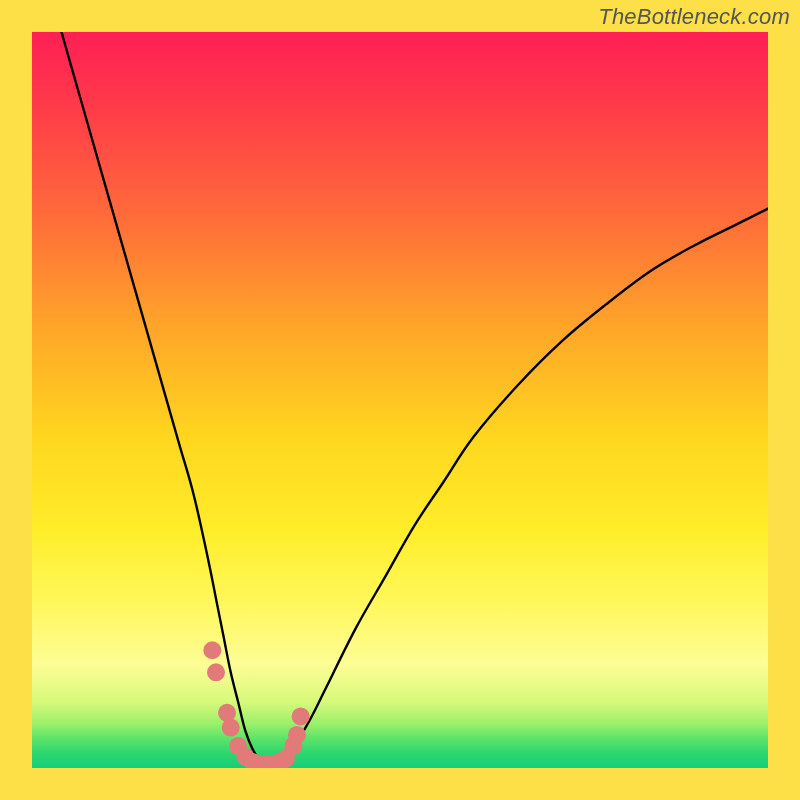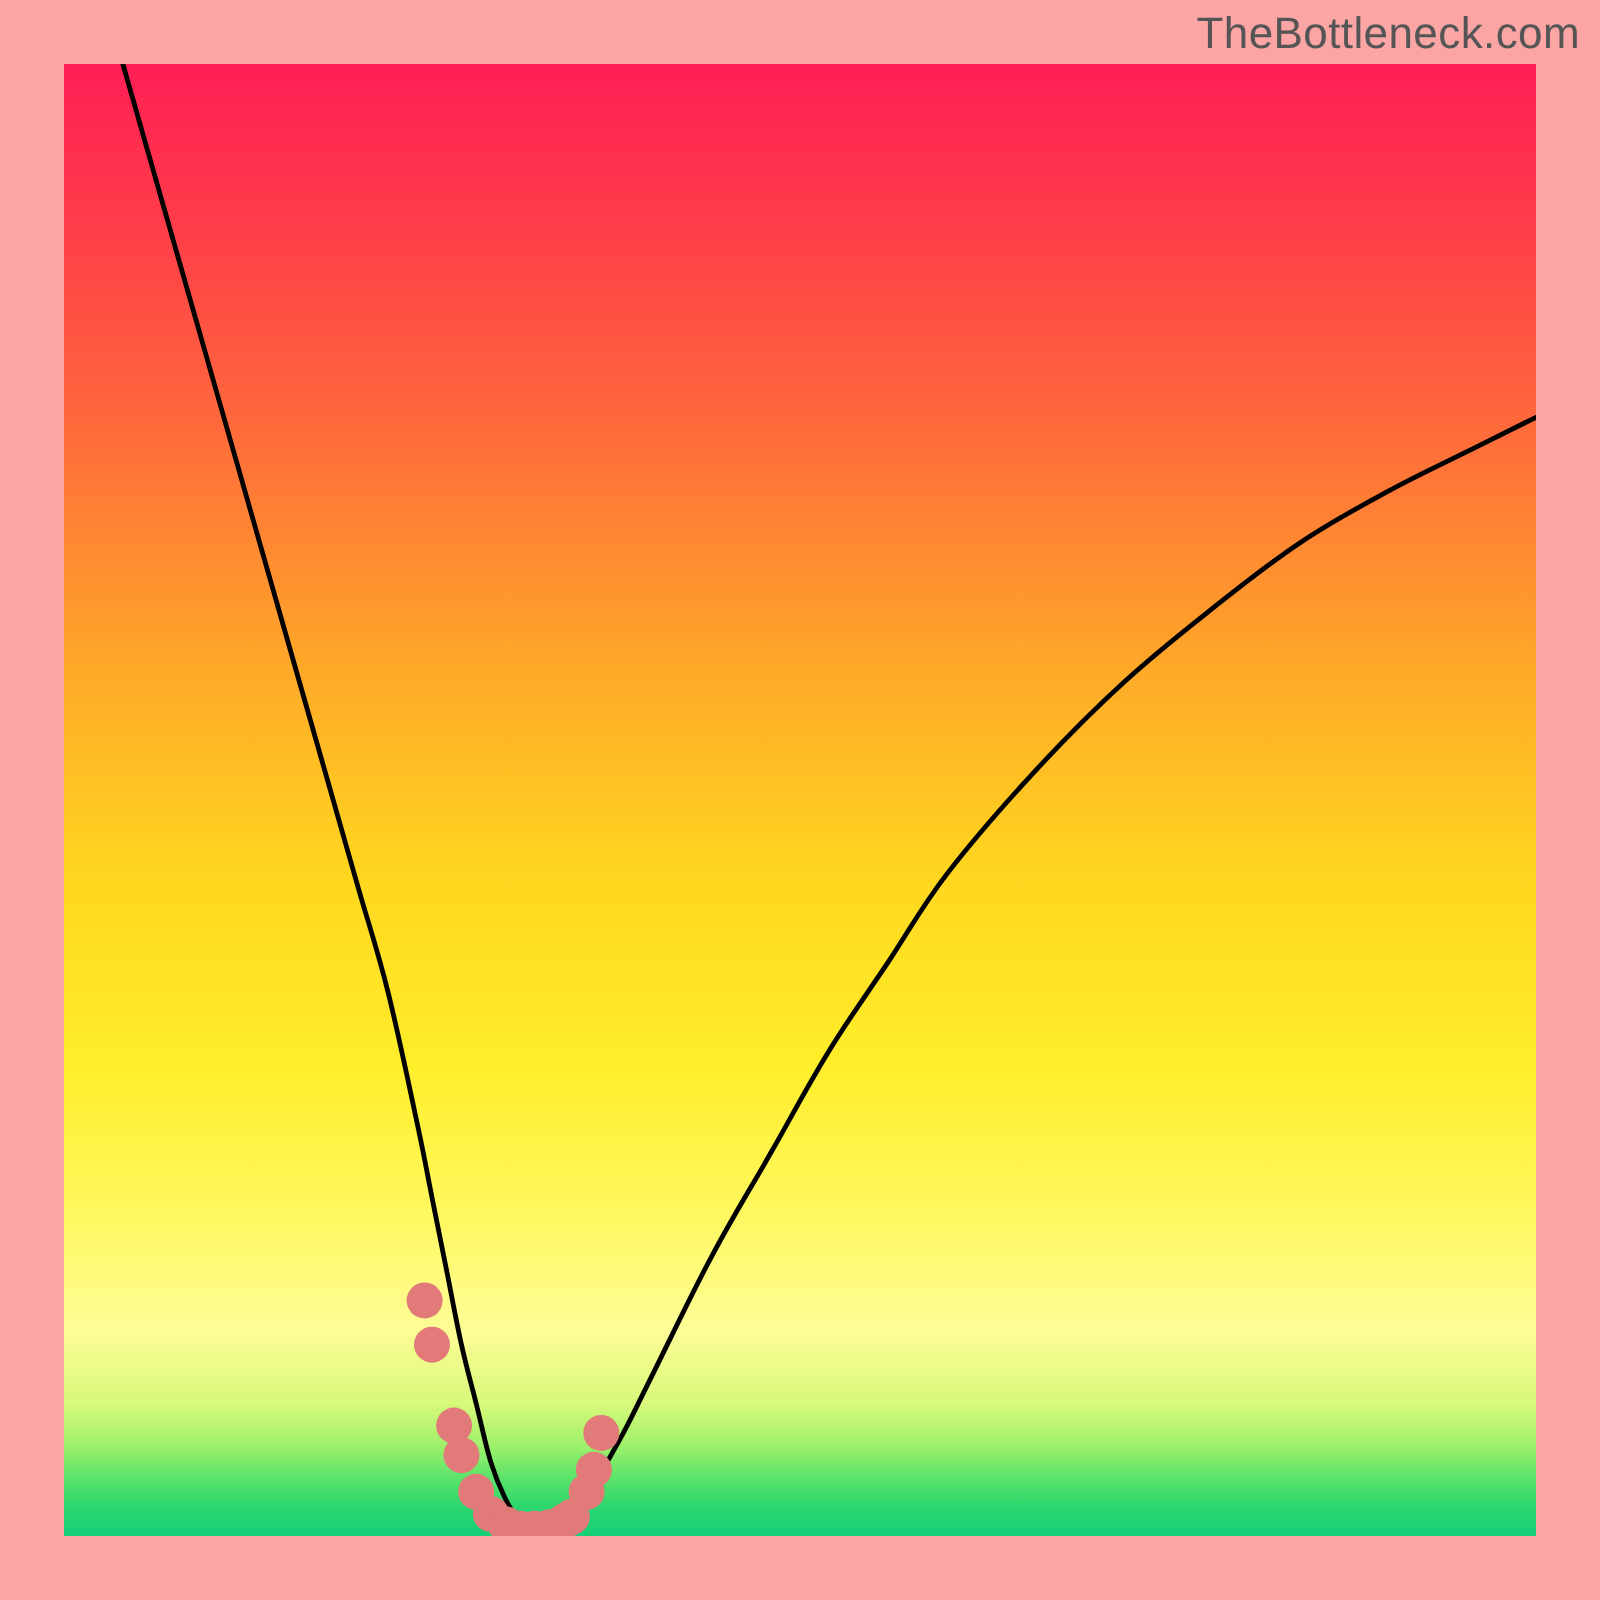--- a/index.html
+++ b/index.html
@@ -8,21 +8,22 @@
     width: 800px;
     height: 800px;
     background: #000;
     overflow: hidden;
     font-family: Arial, Helvetica, sans-serif;
   }
   .frame {
     position: relative;
     width: 800px;
     height: 800px;
-    background: #fca5a5;
+    background: #fde047;
+    font-style: italic;
   }
   .watermark {
     position: absolute;
     top: 4px;
     right: 10px;
     color: #555;
     font-size: 22px;
     font-weight: 500;
     letter-spacing: 0.2px;
     z-index: 10;

